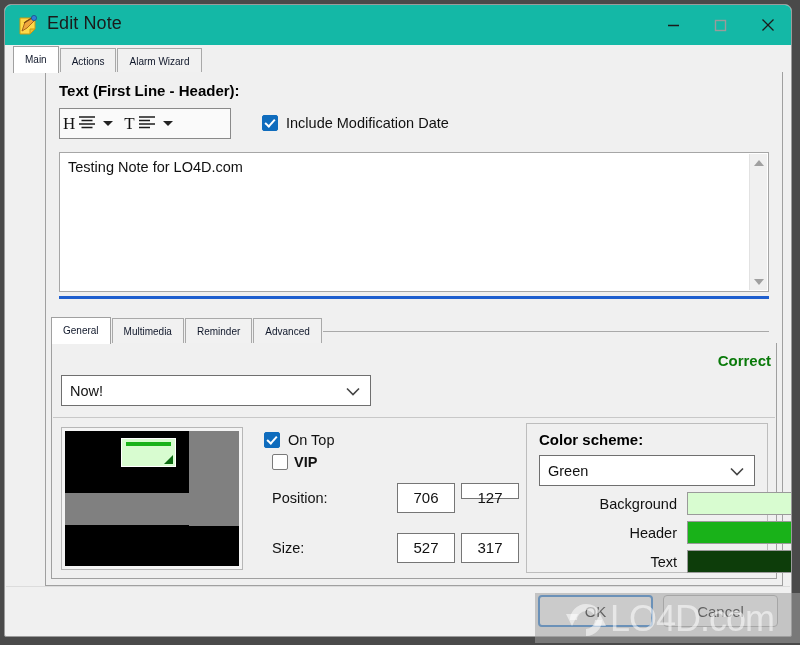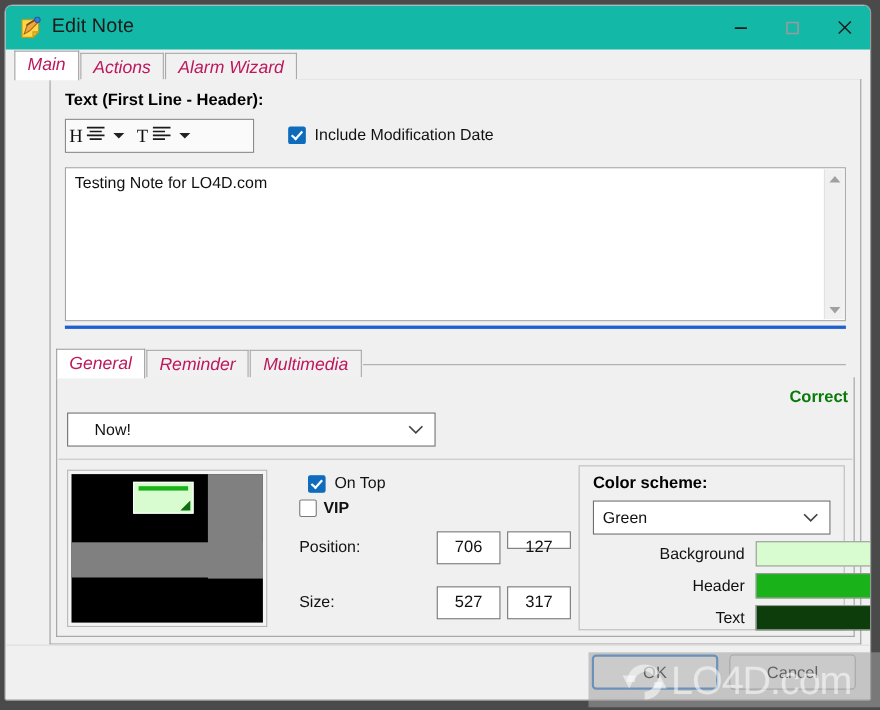--- a/index.html
+++ b/index.html
@@ -31,23 +31,23 @@
   }
   .wincontrols{position:absolute;right:0;top:0;height:40px;display:flex;}
   .wb{width:47px;height:40px;display:flex;align-items:center;justify-content:center;}
   .wb svg{display:block;}
   
   .tabstrip{
     position:absolute;left:8px;top:41px;right:8px;height:27px;
     display:flex;align-items:flex-end;
   }
   .tab{
-    height:25px;line-height:25px;padding:0 11px;font-size:16px;color:#be185d;
+    height:25px;line-height:25px;padding:0 11px;font-size:10px;color:#0f172a;
     background:#f1f1f1;border:1px solid #a9a9a9;border-bottom:none;
-    margin-right:1px;box-sizing:border-box;white-space:nowrap;font-style:italic;
+    margin-right:1px;box-sizing:border-box;white-space:nowrap;
   }
   .tab.active{
     background:#ffffff;height:27px;line-height:26px;border-color:#a0a0a0;
     position:relative;z-index:3;
   }
   .tab-fill{flex:1;border-bottom:1px solid #a9a9a9;height:1px;}
   
   .panel{
     position:absolute;left:8px;top:67px;right:8px;bottom:50px;
     background:#f0f0f0;border:1px solid #a0a0a0;border-top:none;
@@ -259,31 +259,32 @@
         <div class="vsbtn" style="position:absolute;bottom:0;left:0;right:0;">
             <span class="tri-dn"></span>
           </div>
       </div>
     </div>
 
     <div class="blueline" style="top:224px;"></div>
 
     <div class="tabstrip2" style="top:245px;left:5px;">
       <div class="tab active">General</div>
+      <div class="tab">Multimedia</div>
       <div class="tab">Reminder</div>
-      <div class="tab">Multimedia</div>
+      <div class="tab">Advanced</div>
       <div class="tab-fill"></div>
     </div>
 
     <div class="innerpanel" style="top:271px;bottom:6px;left:5px;right:5px;">
 
 
       <div class="correct" style="right:5px;top:9px;">Correct</div>
 
-      <div class="combo" style="left:9px;top:32px;width:335px;height:31px;padding-left:16px;">
+      <div class="combo" style="left:9px;top:32px;width:310px;height:31px;">
         <span class="cv">Now!</span>
         <span class="chev">
           <svg width="14" height="9" viewBox="0 0 14 9">
               <polyline points="1,1.5 7,7.5 13,1.5" fill="none" stroke="#444" stroke-width="1.6"></polyline>
             </svg>
         </span>
       </div>
 
       <div class="hsep" style="left:1px;right:1px;top:74px;"></div>
 
@@ -291,21 +292,21 @@
         <div class="screen">
           <div class="wall-r2"></div>
           <div class="wall-b"></div>
           <div class="minnote" style="left:32%;top:5%;width:32%;height:22%;">
             <div class="mh"></div>
             <div class="grip"></div>
           </div>
         </div>
       </div>
 
-      <div class="cbrow" style="left:228px;top:89px;">
+      <div class="cbrow" style="left:212px;top:89px;">
         <span class="cb checked"></span>
         <span class="cbl">On Top</span>
       </div>
       <div class="cbrow" style="left:220px;top:111px;">
         <span class="cb"></span>
         <span class="cbl" style="font-weight:bold;margin-left:6px;">VIP</span>
       </div>
 
       <div class="flabel" style="left:220px;top:147px;">Position:</div>
       <div class="numfield" style="left:345px;top:140px;width:58px;height:30px;">706</div>

